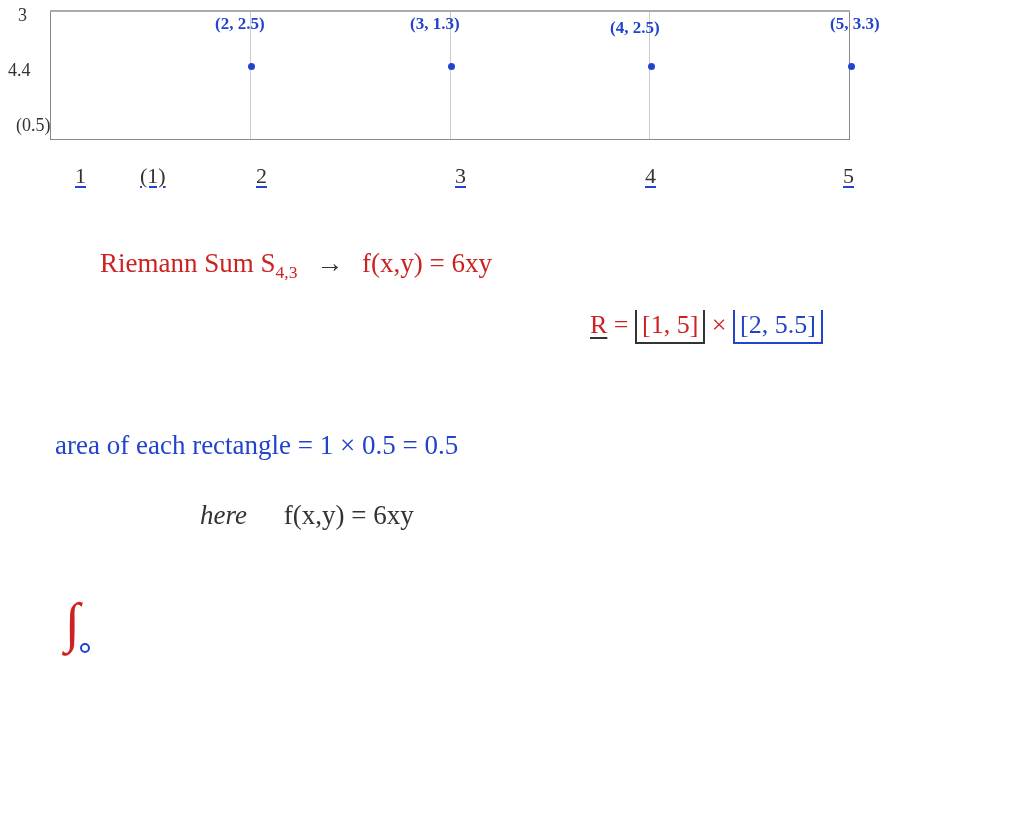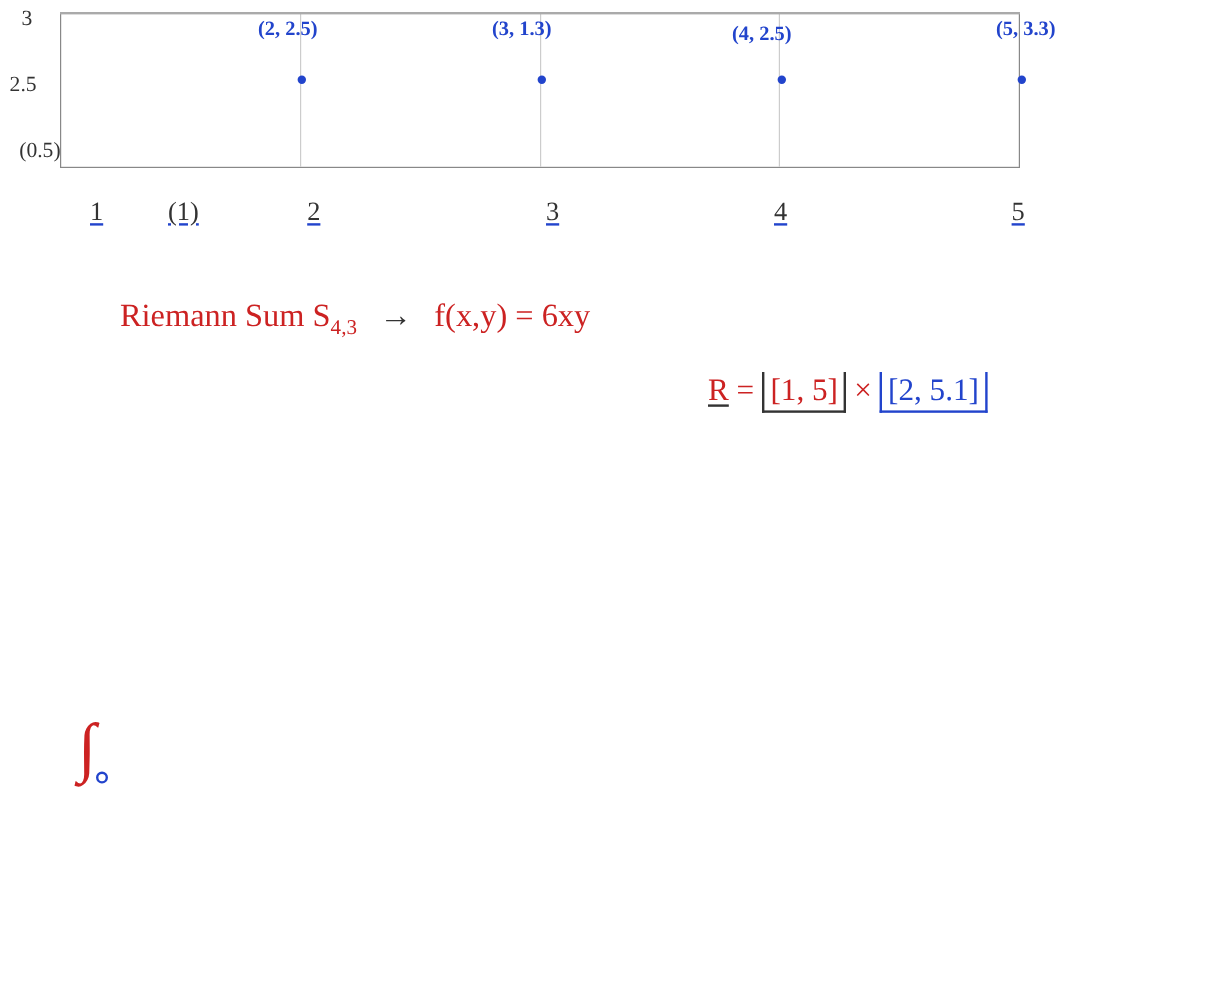--- a/index.html
+++ b/index.html
@@ -147,21 +147,21 @@
 
     
     sub { font-size: 0.65em; }
   </style>
 </head>
 <body>
 
 <div class="canvas">
 
   <span class="y-label" style="top:5px; left:18px;">3</span>
-  <span class="y-label" style="top:60px; left:8px;">2.5</span>
+  <span class="y-label" style="top:60px; left:8px;">4.4</span>
   <span class="y-label" style="top:115px; left:16px;">(0.5)</span>
 
   <div class="graph-grid">
     <div class="grid-col"></div>
     <div class="grid-col"></div>
     <div class="grid-col"></div>
     <div class="grid-col"></div>
   </div>
 
   <div class="hline-25"></div>
@@ -186,22 +186,30 @@
   <div class="riemann-line">
     <span>Riemann Sum S</span><sub>4,3</sub>
     <span style="margin-left:12px; color:#333;">→</span>
     <span style="margin-left:12px; color:#cc2222;">f(x,y) = 6xy</span>
   </div>
 
   <div class="r-line">
     <span style="text-decoration: underline; text-decoration-color:#333; text-underline-offset:4px;">R</span><span> = </span>
     <span style="display:inline-block; border:2px solid #333; border-top:none; padding:0 5px 2px 5px;">[1, 5]</span>
     <span> × </span>
-    <span style="display:inline-block; border:2px solid #2244cc; border-top:none; padding:0 5px 2px 5px; color:#2244cc;">[2, 5.1]</span>
-  </div>
-
-
+    <span style="display:inline-block; border:2px solid #2244cc; border-top:none; padding:0 5px 2px 5px; color:#2244cc;">[2, 5.5]</span>
+  </div>
+
+  <div class="area-line">
+    <span>area of each rectangle = 1 × 0.5 = 0.5</span>
+  </div>
+
+  <div class="here-line">
+    <span style="font-style:italic;">here</span>
+    <span style="margin-left:30px;"></span>
+    <span>f(x,y) = 6xy</span>
+  </div>
 
   <div class="integral-bottom">∫</div>
 
   <div class="integral-dot"></div>
 
 </div>
 
 </body></html>

